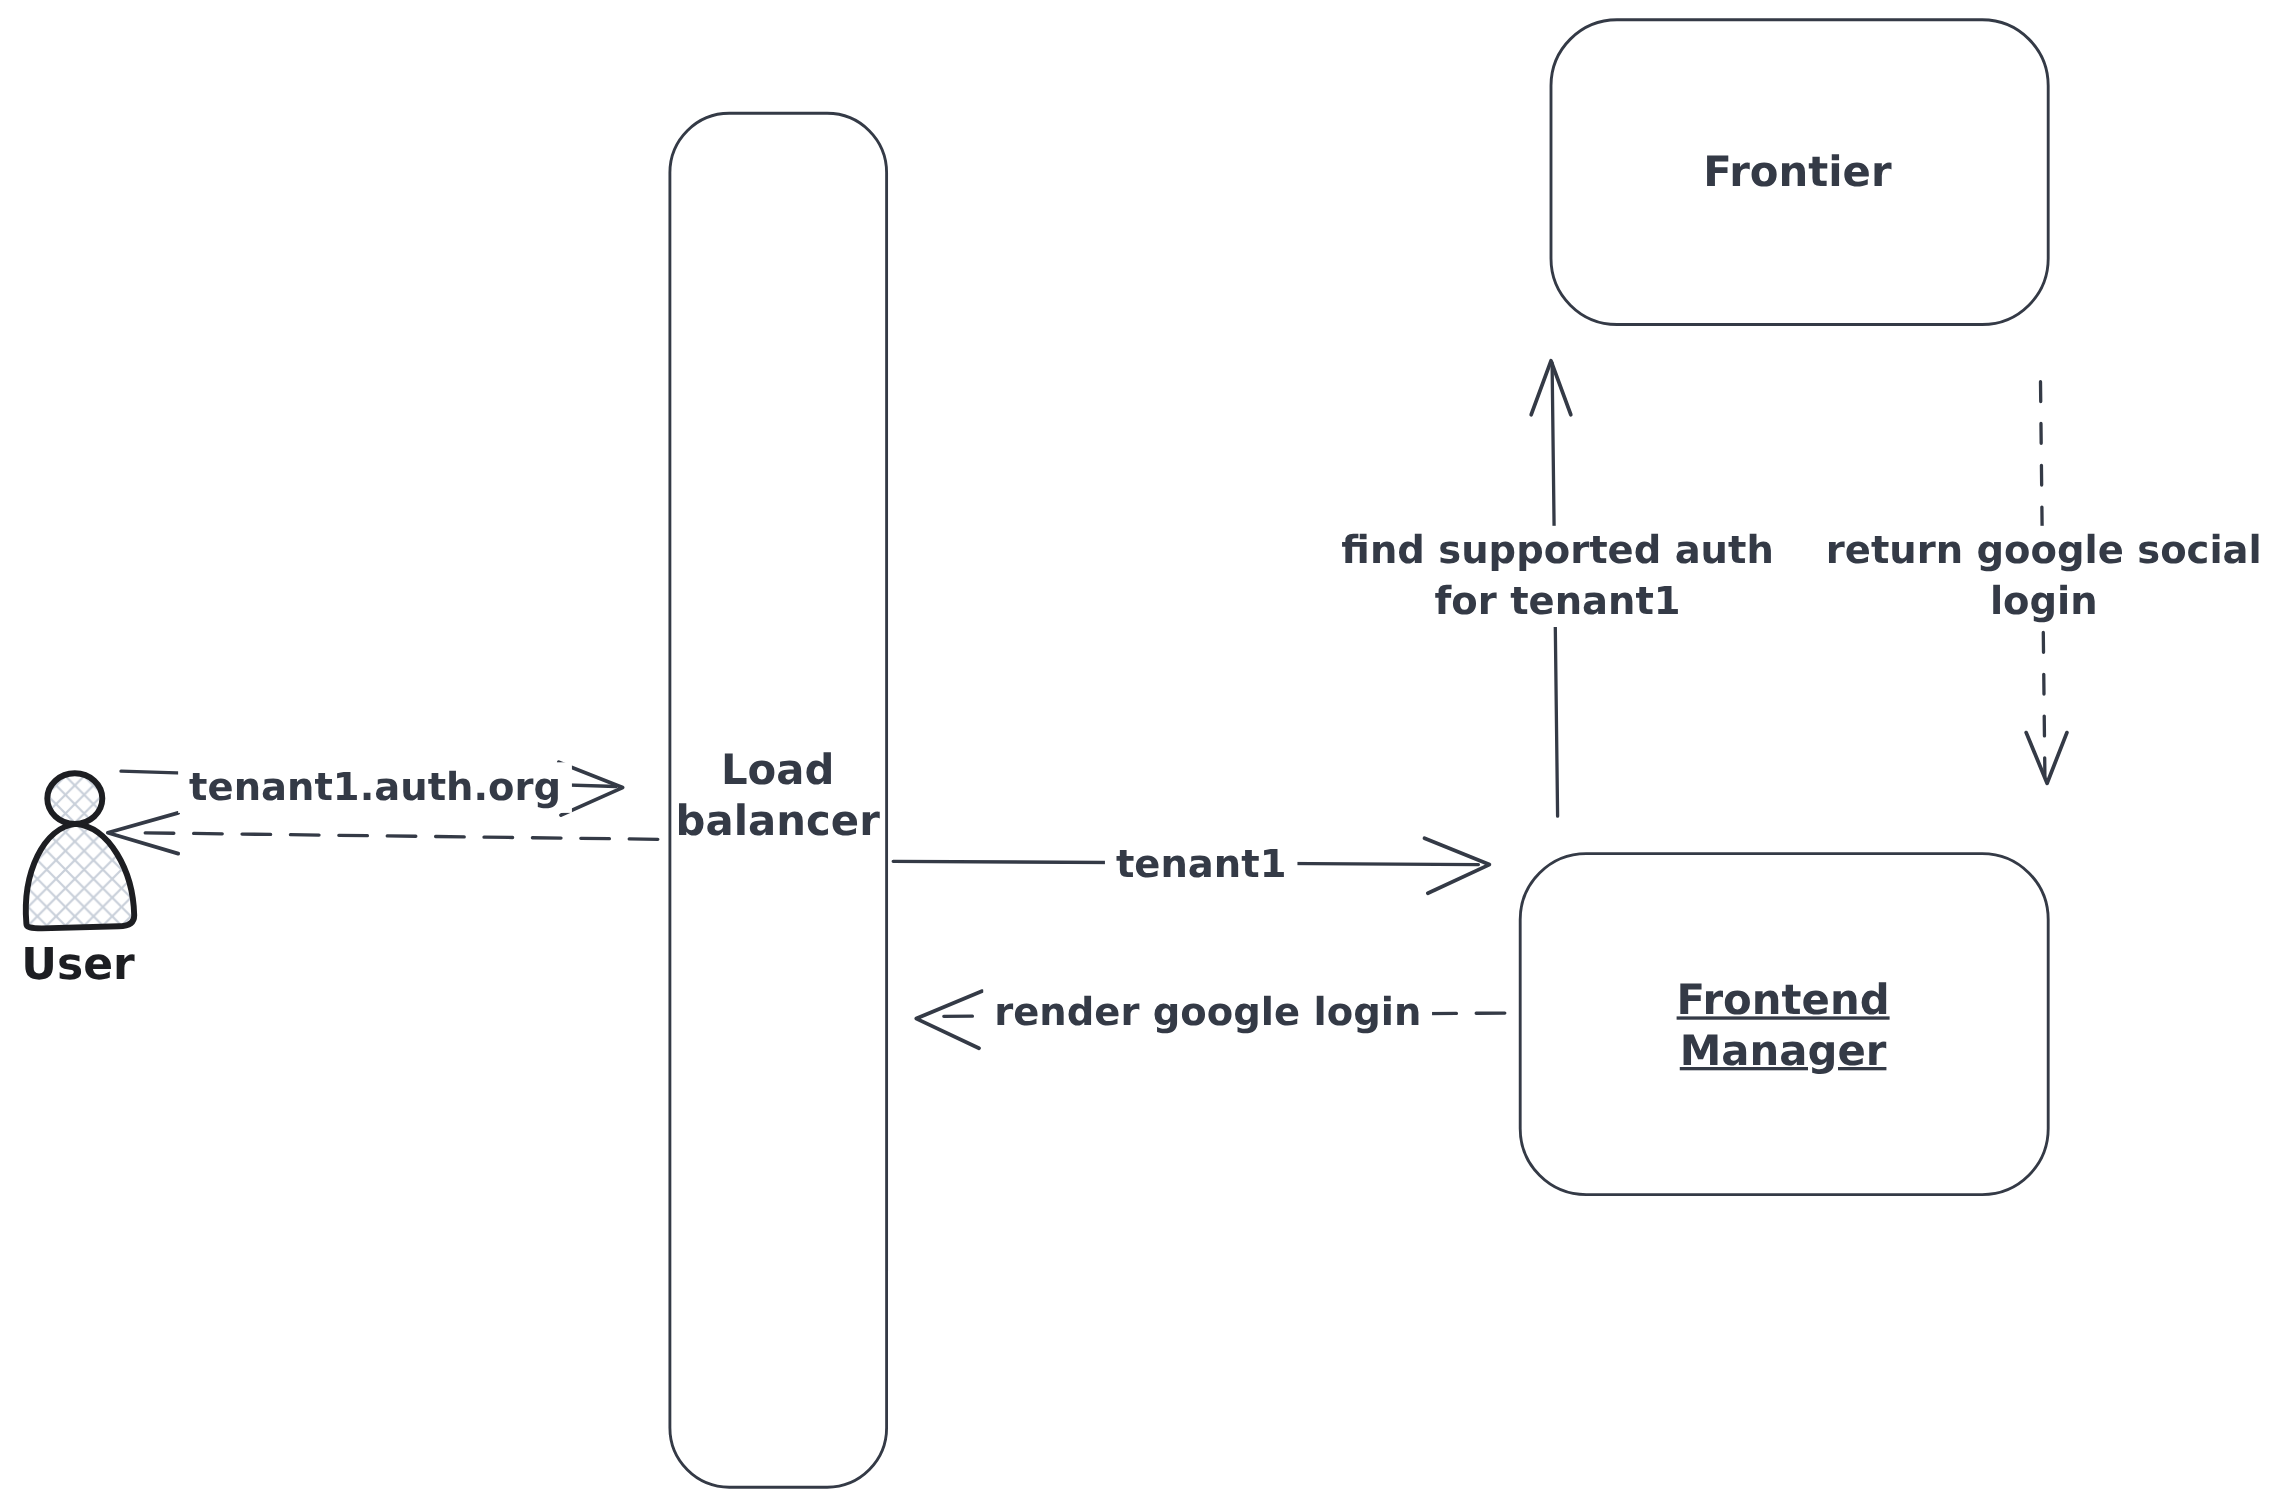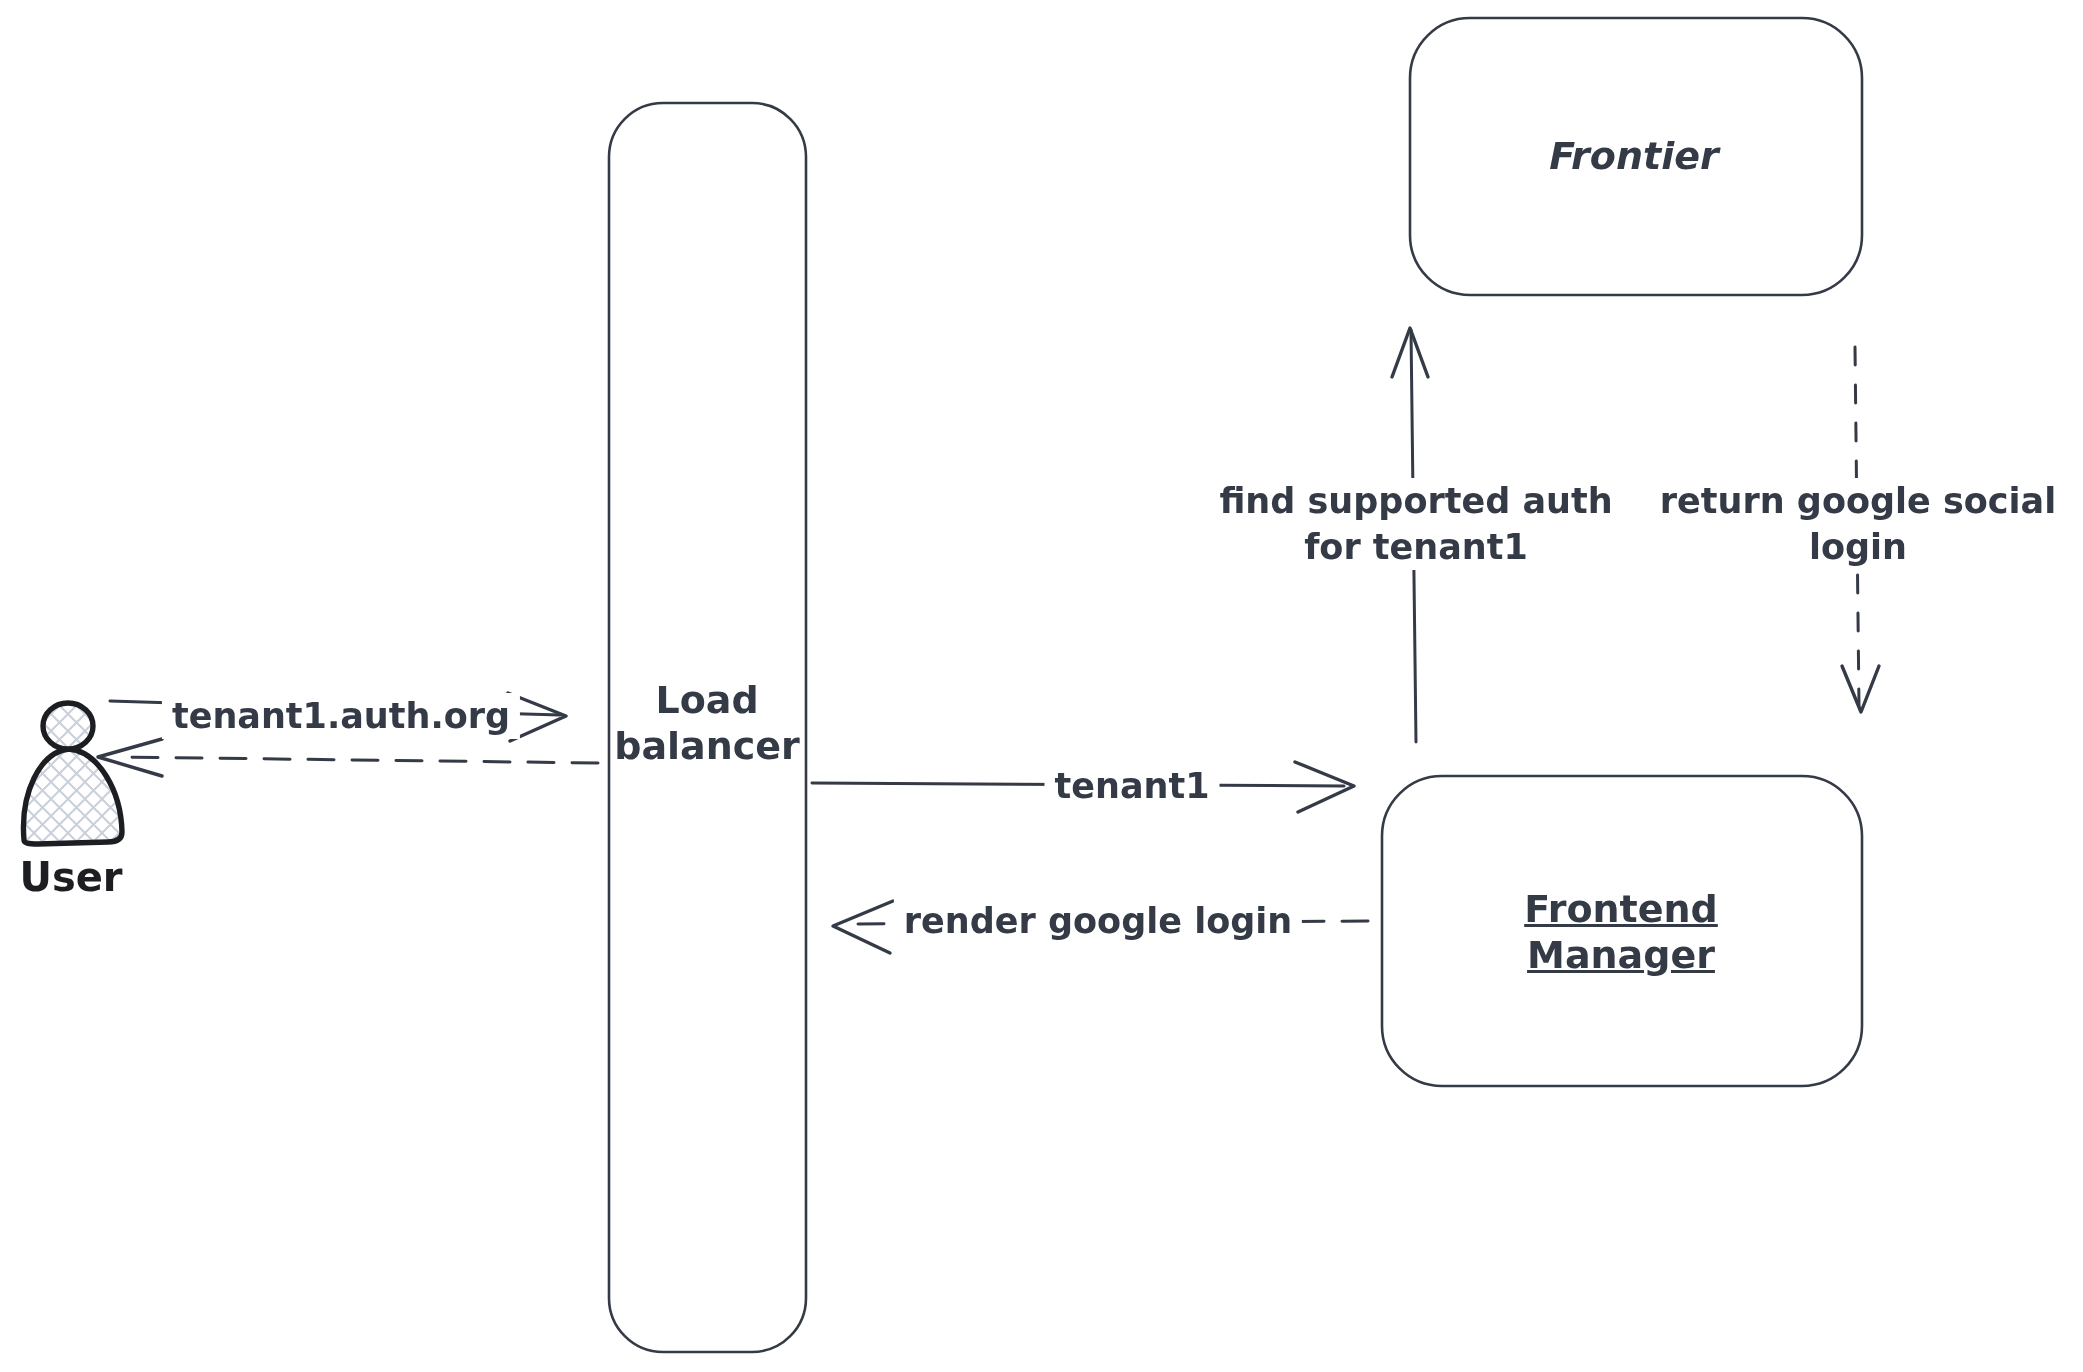--- a/index.html
+++ b/index.html
@@ -92,30 +92,30 @@
     </g>
   </svg>
 
   <div class="lbl user-lbl" style="left:71px; top:877px;">User</div>
 
   <div class="lbl node-lbl" style="left:707px; top:723px;">
     <span>Load</span>
     <span>balancer</span>
   </div>
 
-  <div class="lbl node-lbl" style="left:1634px; top:156px;font-style:italic;">Frontier</div>
+  <div class="lbl node-lbl" style="left:1634px; top:156px;">Frontier</div>
 
   <div class="lbl node-lbl" style="left:1621px; top:932px;text-decoration:underline;">
     <span>Frontend</span>
     <span>Manager</span>
   </div>
 
   <div class="lbl edge-lbl" style="left:341px; top:716px;">tenant1.auth.org</div>
 
-  <div class="lbl edge-lbl" style="left:1132px; top:786px;">tenant1</div>
+  <div class="lbl edge-lbl" style="left:1092px; top:786px;">tenant1</div>
 
   <div class="lbl edge-lbl" style="left:1098px; top:921px;">render google login</div>
 
   <div class="lbl edge-lbl" style="left:1416px; top:524px;">
     <span>find supported auth</span>
     <span>for tenant1</span>
   </div>
 
   <div class="lbl edge-lbl" style="left:1858px; top:524px;">
     <span>return google social</span>

